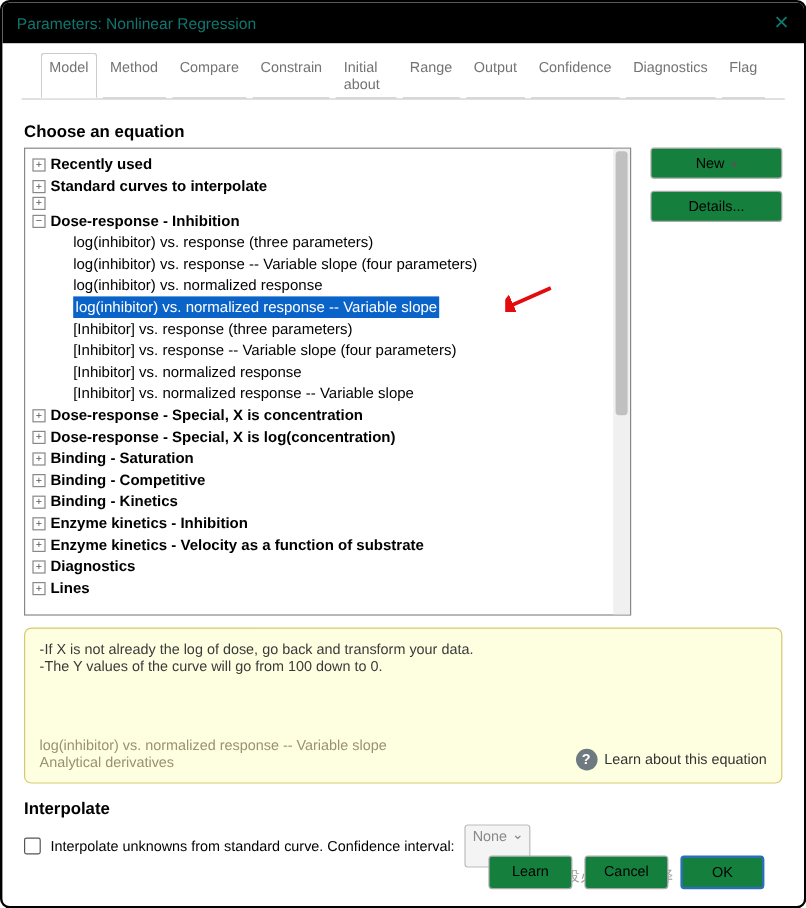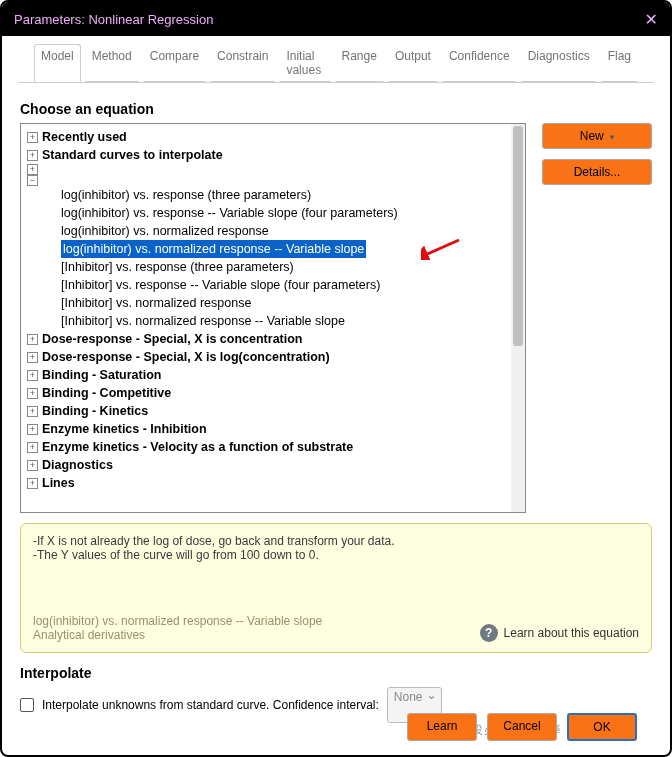--- a/index.html
+++ b/index.html
@@ -1,17 +1,17 @@
 <!DOCTYPE html>
 <html><head>
 <meta charset="utf-8">
 <style>
   * { box-sizing: border-box; margin: 0; padding: 0; }
   body { font-family: "Segoe UI", Tahoma, sans-serif; font-size: 12px; background: #fff; width: 672px; height: 757px; overflow: hidden; border: 2px solid #000; border-radius: 8px; }
-  .titlebar { background: #000; color: #f0abfc; height: 34px; display: flex; align-items: center; padding: 0 12px; font-size: 13px; }
+  .titlebar { background: #000; color: #0f766e; height: 34px; display: flex; align-items: center; padding: 0 12px; font-size: 13px; }
   .titlebar .close { margin-left: auto; font-size: 16px; cursor: pointer; }
   .tabs { display: flex; gap: 4px; padding: 8px 16px 0 16px; font-size: 12px; }
   .tab { padding: 4px 6px; color: #737373; cursor: pointer; border: 1px solid transparent; border-bottom: 1px solid #ccc; }
   .tab.active { border: 1px solid #ccc; border-bottom: 1px solid #fff; border-radius: 3px 3px 0 0; }
   .tabs-row { border-bottom: 1px solid #ccc; margin: 0 16px; }
   .content { padding: 10px 18px; }
   .section-label { font-weight: bold; font-size: 14px; margin: 8px 0 6px 0; }
   .main-row { display: flex; gap: 16px; }
   .tree-wrap { flex: 1; border: 1px solid #888; height: 390px; position: relative; background: #fff; }
   .tree-scroll { position: absolute; right: 0; top: 0; bottom: 0; width: 14px; background: #f0f0f0; }
@@ -19,21 +19,21 @@
   .tree { padding: 4px 6px; font-size: 12.5px; line-height: 18px; }
   .tree-item { display: flex; align-items: center; gap: 4px; white-space: nowrap; }
   .exp { width: 11px; height: 11px; border: 1px solid #888; display: inline-flex; align-items: center; justify-content: center; font-size: 9px; line-height: 1; color: #555; cursor: pointer; flex-shrink: 0; }
   .tree-label { cursor: pointer; }
   .tree-label.bold { font-weight: bold; }
   .child { padding-left: 34px; }
   .child .tree-label { font-weight: normal; }
   .child.selected .tree-label { background: #0a63c9; color: #fff; padding: 0 2px; }
   .arrow-svg { position: absolute; left: 400px; top: 114px; pointer-events: none; }
   .side-buttons { width: 110px; display: flex; flex-direction: column; gap: 10px; }
-  .btn { border: 1px solid #aaa; background: #f97316; padding: 5px 8px; border-radius: 3px; cursor: pointer; font-size: 12px; text-align: center; }
+  .btn { border: 1px solid #aaa; background: #15803d; padding: 5px 8px; border-radius: 3px; cursor: pointer; font-size: 12px; text-align: center; }
   .btn.dropdown::after { content: "▾"; font-size: 9px; margin-left: 6px; color: #555; }
   .info-box { margin-top: 10px; border: 1px solid #d6c96e; background: #feffe0; border-radius: 6px; padding: 10px 12px; font-size: 12px; color: #3a3a3a; min-height: 130px; position: relative; }
   .info-note { white-space: pre-line; }
   .info-footer { position: absolute; bottom: 10px; left: 12px; right: 12px; display: flex; align-items: flex-end; color: #9a9170; font-size: 12px; }
   .info-footer .left { flex: 1; white-space: pre-line; }
   .info-help { display: flex; align-items: center; gap: 6px; color: #333; }
   .q-icon { width: 18px; height: 18px; border-radius: 50%; background: #6f7a80; color: #fff; font-weight: bold; display: inline-flex; align-items: center; justify-content: center; font-size: 12px; }
   .interpolate { margin-top: 12px; }
   .interp-row { display: flex; align-items: center; gap: 8px; margin-top: 6px; }
   .cb { width: 14px; height: 14px; border: 1px solid #555; border-radius: 2px; background: #fff; cursor: pointer; }
@@ -51,21 +51,21 @@
   <span>Parameters: Nonlinear Regression</span>
   <span class="close">✕</span>
 </div>
 
 <div class="tabs-row">
   <div class="tabs" id="tabs">
       <div class="tab active">Model</div>
       <div class="tab">Method</div>
       <div class="tab">Compare</div>
       <div class="tab">Constrain</div>
-      <div class="tab">Initial values</div>
+      <div class="tab">Initial about</div>
       <div class="tab">Range</div>
       <div class="tab">Output</div>
       <div class="tab">Confidence</div>
       <div class="tab">Diagnostics</div>
       <div class="tab">Flag</div>
     </div>
 </div>
 
 <div class="content">
   <div class="section-label">Choose an equation</div>
@@ -79,20 +79,21 @@
           </div>
           <div class="tree-item">
             <span class="exp">+</span>
             <span class="tree-label bold">Standard curves to interpolate</span>
           </div>
           <div class="tree-item">
             <span class="exp">+</span>
           </div>
           <div class="tree-item">
             <span class="exp">−</span>
+            <span class="tree-label bold">Dose-response - Inhibition</span>
           </div>
           <div class="tree-item child">
             <span class="tree-label">log(inhibitor) vs. response (three parameters)</span>
           </div>
           <div class="tree-item child">
             <span class="tree-label">log(inhibitor) vs. response -- Variable slope (four parameters)</span>
           </div>
           <div class="tree-item child">
             <span class="tree-label">log(inhibitor) vs. normalized response</span>
           </div>

